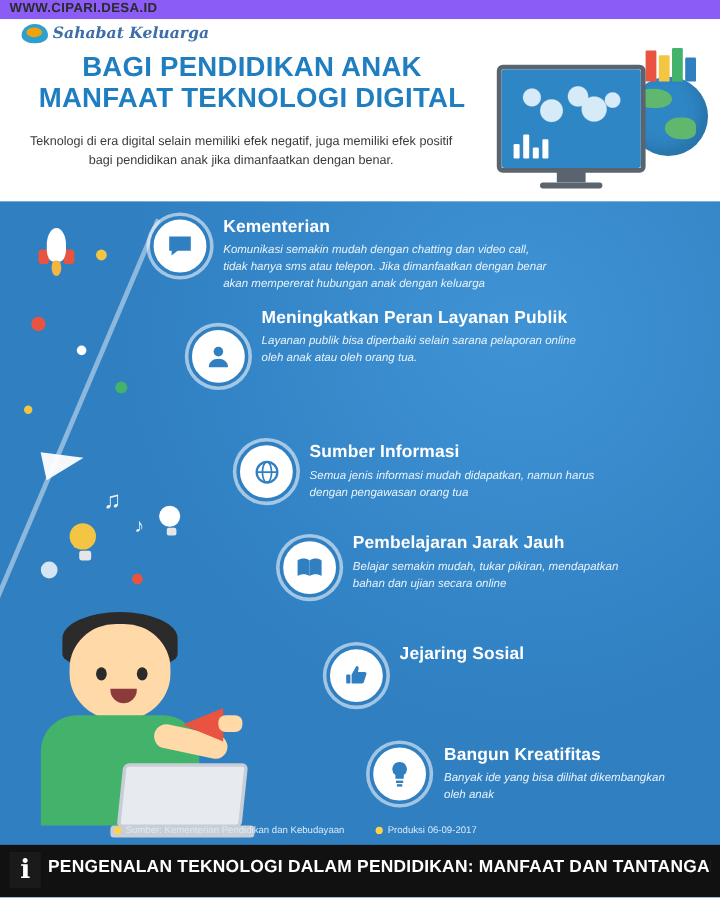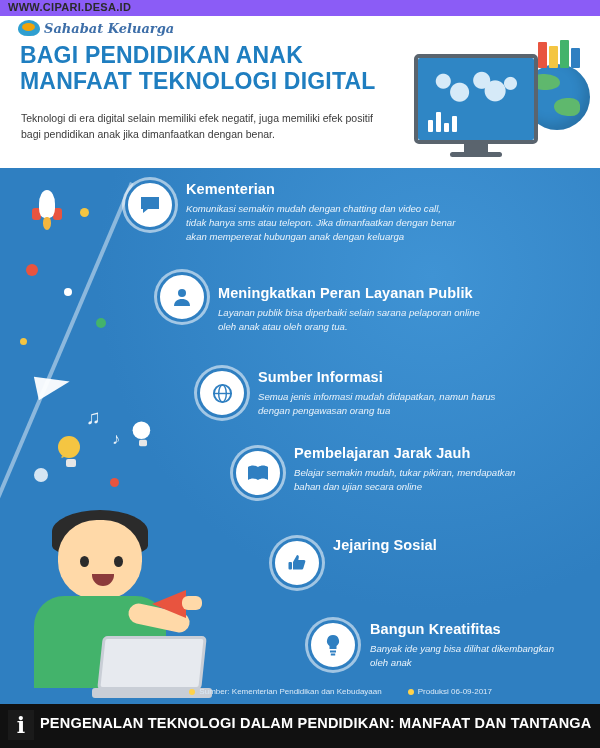--- a/index.html
+++ b/index.html
@@ -22,20 +22,21 @@
   }
   .urlbar .url{
     position:absolute;left:8px;top:1px;
     font-size:11px;font-weight:bold;color:#2a2a2a;
     letter-spacing:.3px;
   }
   
   .header{
     position:absolute;top:16px;left:0;width:600px;height:152px;
     background:#ffffff;
+    text-align:center;
   }
   .logo{
     position:absolute;left:18px;top:4px;
     display:flex;align-items:center;gap:4px;
   }
   .logo .mark{
     width:22px;height:16px;
     background:#2f9fd0;
     border-radius:50% 50% 45% 45%/60% 60% 40% 40%;
     position:relative;
@@ -157,21 +158,21 @@
   .boy .arm{position:absolute;left:122px;top:104px;width:62px;height:20px;border-radius:12px;background:#ffd9a8;transform:rotate(12deg);}
   .laptop{position:absolute;left:86px;bottom:6px;width:120px;height:62px;}
   .laptop .lid{position:absolute;left:8px;top:0;width:98px;height:48px;background:#e7eaef;border:3px solid #c9ced6;border-radius:5px;transform:skewX(-6deg);}
   .laptop .base{position:absolute;left:0;bottom:0;width:120px;height:10px;background:#c9ced6;border-radius:3px;}
   .megaphone{position:absolute;left:152px;bottom:86px;width:52px;height:34px;}
   .megaphone .cone{position:absolute;left:0;top:6px;width:0;height:0;border-top:14px solid transparent;border-bottom:14px solid transparent;border-right:34px solid #e8543f;}
   .megaphone .hand{position:absolute;left:30px;top:12px;width:20px;height:14px;background:#ffd9a8;border-radius:6px;}
   
   .footnote{
     position:absolute;left:0;bottom:8px;width:492px;
-    display:flex;justify-content:flex-end;gap:26px;
+    display:flex;justify-content:center;gap:26px;
     font-size:8px;color:#d9e9f7;
   }
   .footnote span{display:flex;align-items:center;gap:4px;}
   .fdot{width:6px;height:6px;border-radius:50%;background:#ffd24a;display:inline-block;}
   
   .captionbar{
     position:absolute;left:0;bottom:0;width:600px;height:44px;background:#111111;
   }
   .captionbar .ilogo{
     position:absolute;left:8px;top:6px;width:26px;height:30px;
@@ -291,21 +292,21 @@
       </div>
     </div>
 
     <div class="item" style="left:0;top:0;">
       <div class="bullet" style="left:157px;top:104px;">
         <svg width="20" height="20" viewBox="0 0 20 20">
             <circle cx="10" cy="6" r="4" fill="#2f7fc1"></circle>
             <path d="M2 19c0-4.4 3.6-7 8-7s8 2.6 8 7z" fill="#2f7fc1"></path>
           </svg>
       </div>
-      <div class="txt" style="left:218px;top:116px;width:268px;">
+      <div class="txt" style="left:218px;top:88px;width:268px;">
         <h3>Meningkatkan Peran Layanan Publik</h3>
         <p>Layanan publik bisa diperbaiki selain sarana pelaporan online oleh anak atau oleh orang tua.</p>
       </div>
     </div>
 
     <div class="item" style="left:0;top:0;">
       <div class="bullet" style="left:197px;top:200px;">
         <svg width="21" height="21" viewBox="0 0 22 22">
             <circle cx="11" cy="11" r="9" fill="none" stroke="#2f7fc1" stroke-width="2"></circle>
             <ellipse cx="11" cy="11" rx="4" ry="9" fill="none" stroke="#2f7fc1" stroke-width="1.5"></ellipse>

